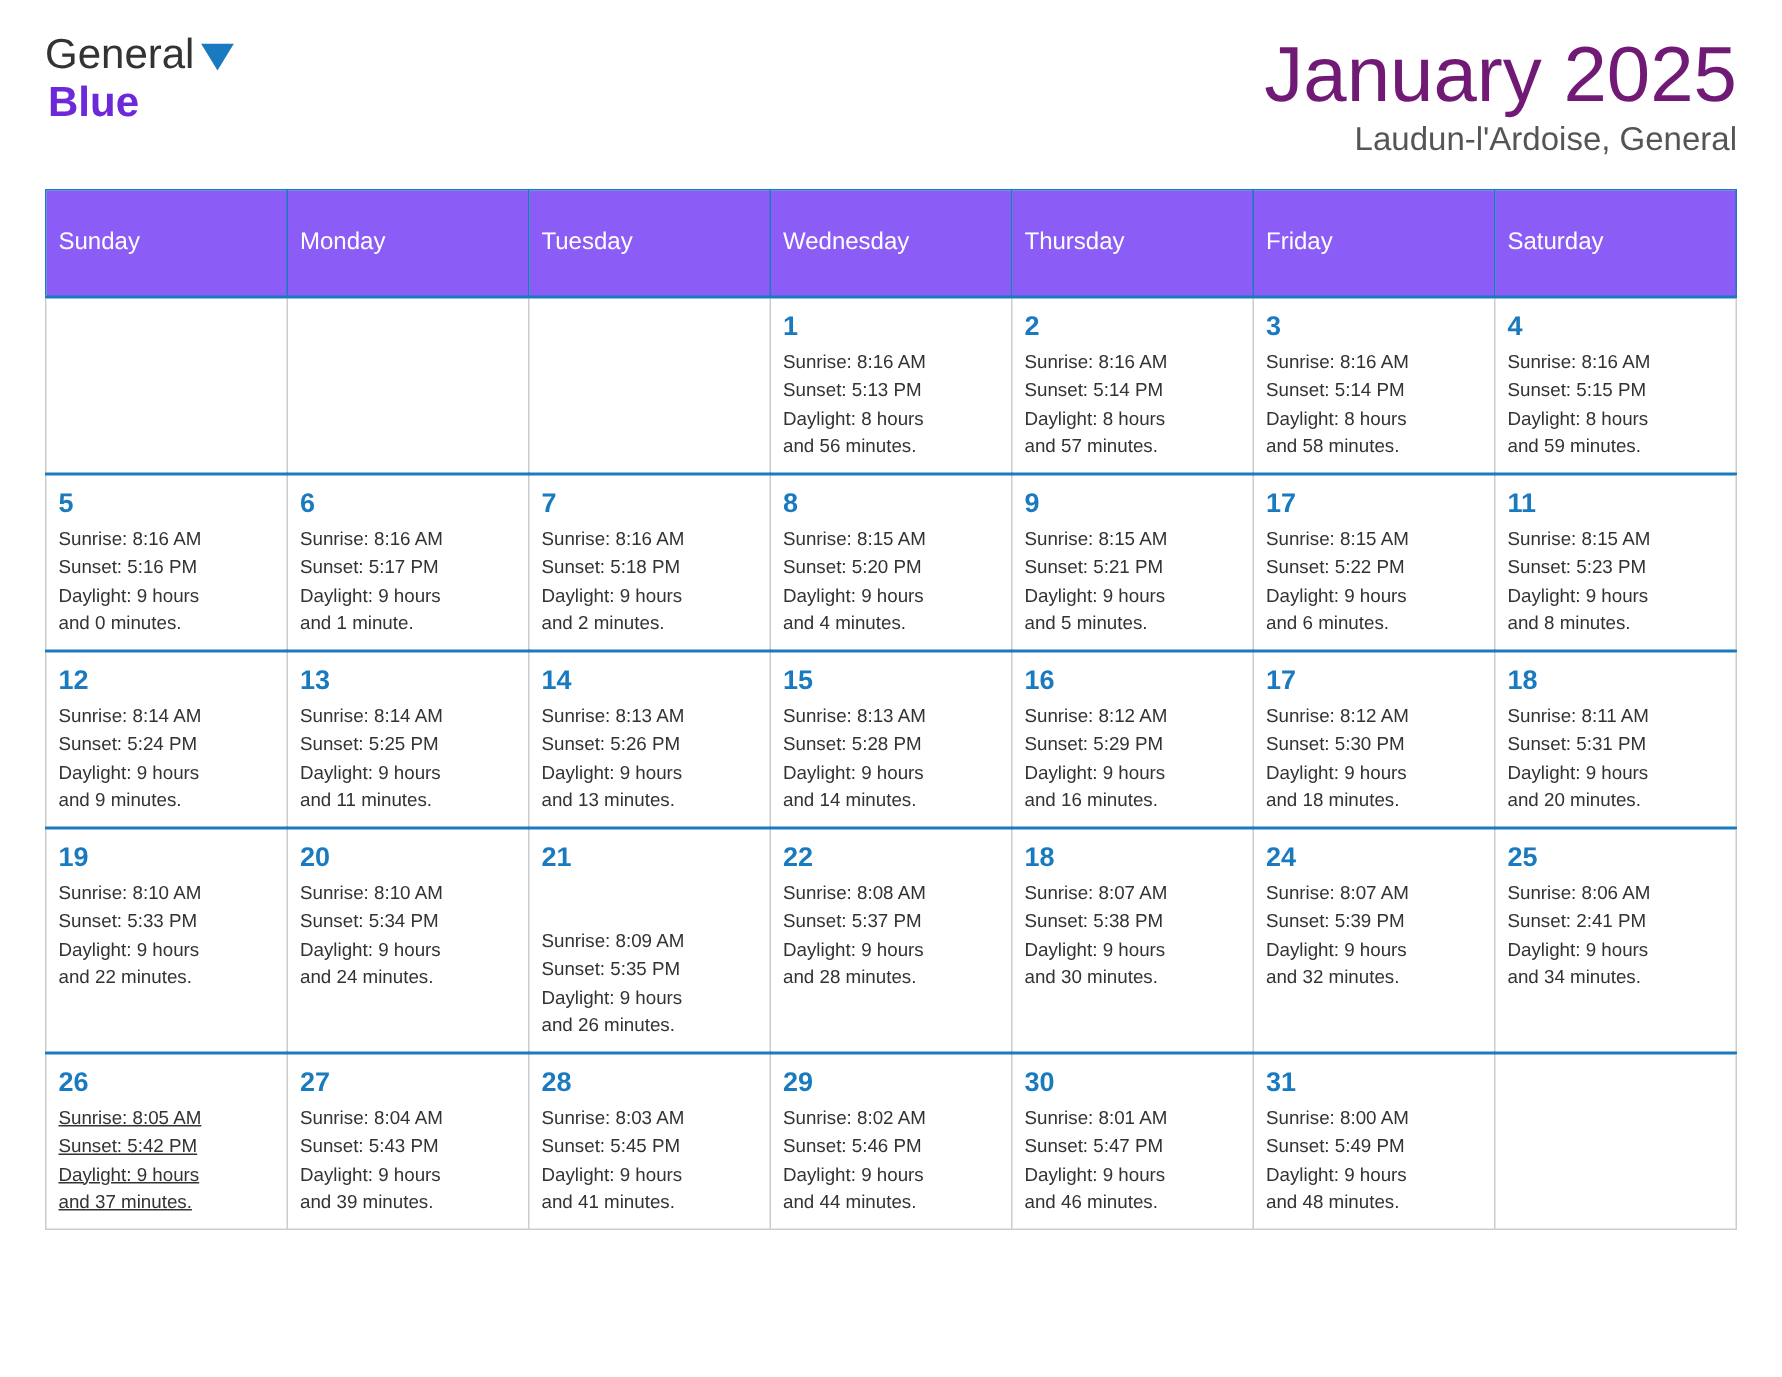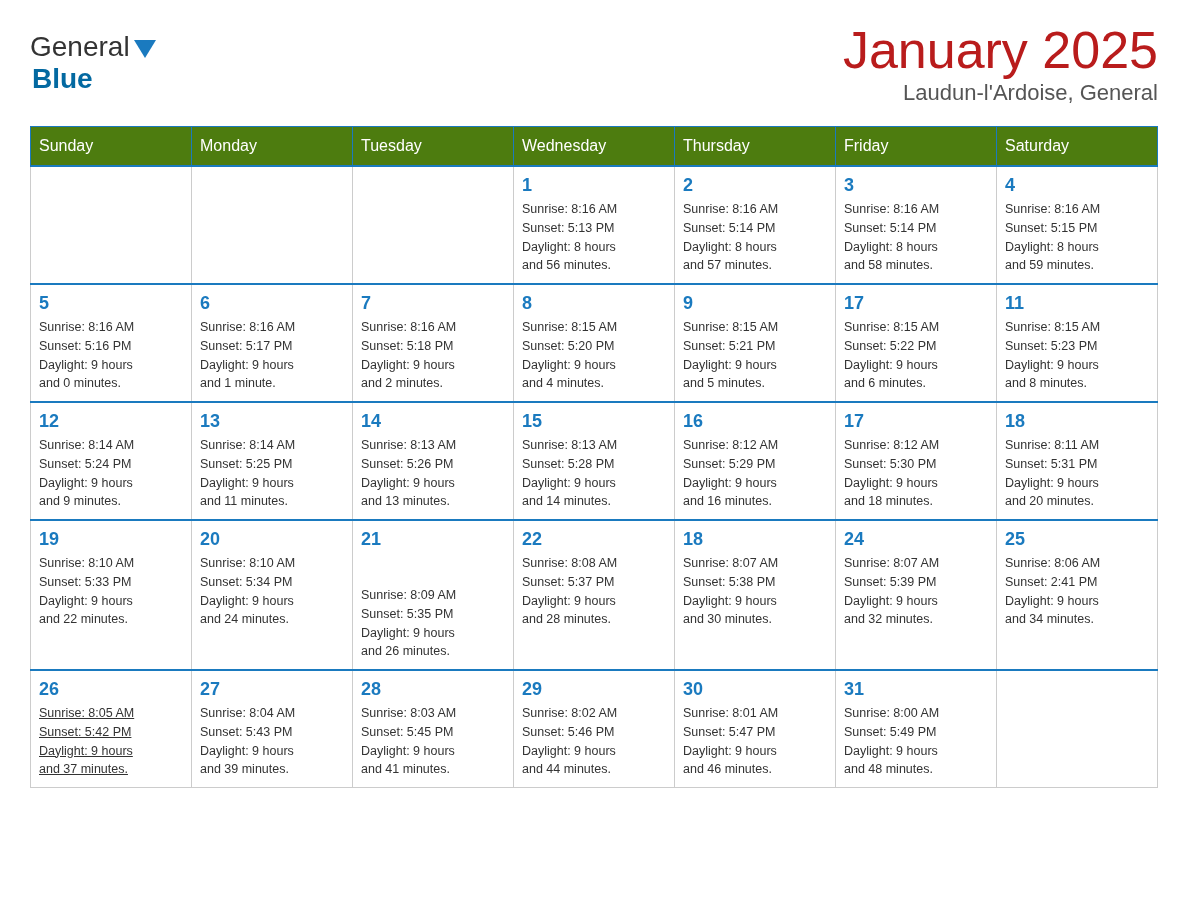--- a/index.html
+++ b/index.html
@@ -6,43 +6,43 @@
     body {
       font-family: Arial, sans-serif;
       background: #fff;
       width: 1188px;
       min-height: 918px;
       padding: 20px 30px;
     }
     .header {
       display: flex;
       justify-content: space-between;
-      align-items: center;
+      align-items: flex-start;
       margin-bottom: 20px;
     }
     .title-area {
       text-align: right;
     }
     .month-title {
       font-size: 52px;
       font-weight: normal;
-      color: #b91c1c;
+      color: #701a75;
     }
     .location {
       font-size: 22px;
       color: #555;
     }
     .calendar {
       width: 100%;
       border-collapse: collapse;
     }
     .calendar thead th {
-      background-color: #4d7c0f;
+      background-color: #8b5cf6;
       color: #fff;
-      padding: 10px 8px;
+      padding: 26px 8px;
       text-align: left;
       font-size: 16px;
       font-weight: normal;
       border: 1px solid #1a7abf;
       margin-top: 28px;
     }
     .calendar tbody td {
       vertical-align: top;
       padding: 8px;
       border: 1px solid #ccc;
@@ -72,21 +72,21 @@
     
     .logo-container {
       display: flex;
       flex-direction: column;
     }
     .logo-line1 {
       display: flex;
       align-items: center;
     }
     .logo-line2 {
-      color: #0369a1;
+      color: #6d28d9;
       font-size: 28px;
       font-weight: bold;
       margin-left: 2px;
     }
   </style>
 </head>
 <body>
 
 <div class="header">
   <div class="logo-container">

